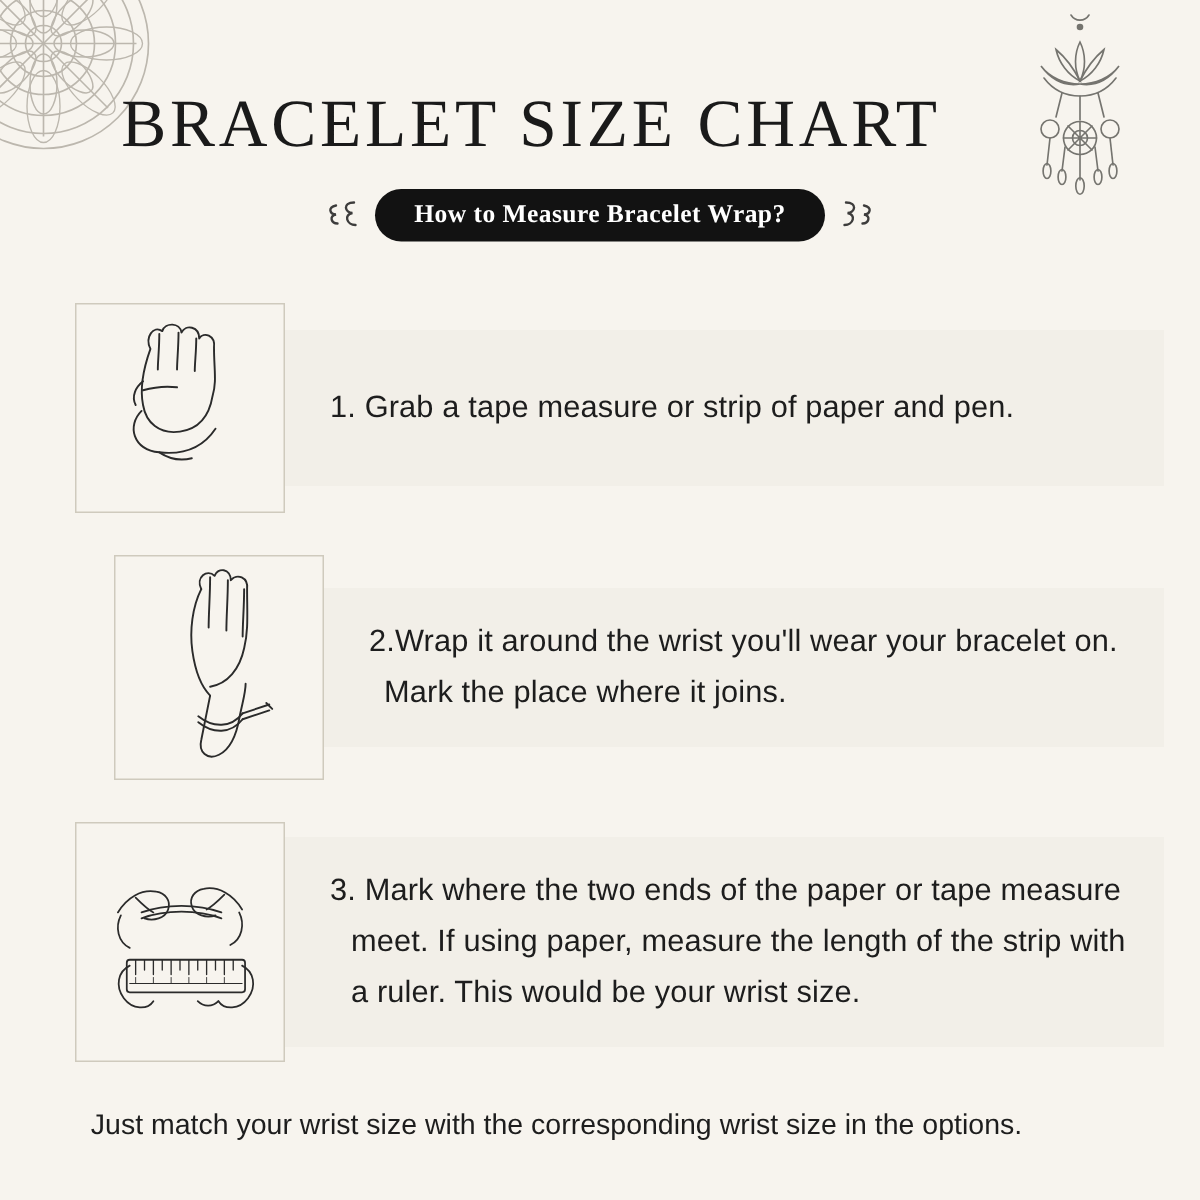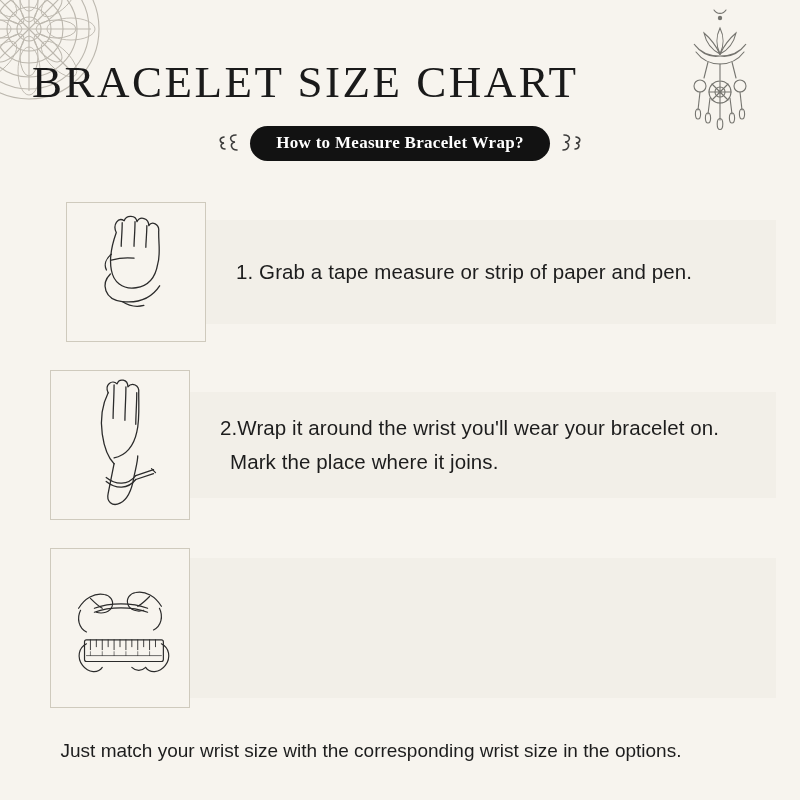--- a/index.html
+++ b/index.html
@@ -36,27 +36,26 @@
     opacity: .75;
     pointer-events: none;
   }
 
   
   .title {
     position: absolute;
     top: 56px;
     left: 0;
     width: 708px;
-    text-align: left;
+    text-align: center;
     font-family: "Liberation Serif", serif;
     font-size: 45px;
     letter-spacing: 2.5px;
     color: #1a1a1a;
     font-weight: 400;
-    margin-left: 32px;
   }
 
   
   .subwrap {
     position: absolute;
     top: 126px;
     left: 0;
     width: 800px;
     height: 34px;
     display: flex;
@@ -117,22 +116,22 @@
     z-index: 2;
     margin-left: 30px;
     padding-right: 40px;
     display: flex;
     align-items: center;
     font-size: 20.5px;
     line-height: 34px;
     color: #1d1d1d;
     letter-spacing: .1px;
   }
-  .step1 { height: 140px; margin-left: 16px; }
-  .step2 { height: 150px; }
+  .step1 { height: 140px; }
+  .step2 { height: 150px; padding-left: 26px; }
   .step3 { height: 160px; }
   .step1 .step-band { left: 190px; top: 18px; bottom: 18px; }
   .step2 .step-band { left: 190px; top: 22px; bottom: 22px; }
   .step3 .step-band { left: 190px; top: 10px; bottom: 10px; }
 
   .step1 .step-text { text-indent: -14px; padding-left: 14px; }
   .step2 .step-text { text-indent: -10px; padding-left: 10px; }
   .step3 .step-text { text-indent: -14px; padding-left: 14px; }
 
   
@@ -354,17 +353,18 @@
               <path d="M100 104 L100 108"></path>
           </g>
 
           <path d="M112 96 C120 100 122 110 116 118 C110 126 100 126 96 120"></path>
           <path d="M96 120 C92 124 86 124 82 120"></path>
 
           <path d="M36 96 C28 100 26 110 32 118 C38 126 48 126 52 120"></path>
         </g>
       </svg>
     </div>
+    <div class="step-text">3. Mark where the two ends of the paper or tape measure meet. If using paper, measure the length of the strip with a ruler. This would be your wrist size.</div>
   </div>
 
 </div>
 
 <div class="footer">Just match your wrist size with the corresponding wrist size in the options.</div>
 
 </body></html>

